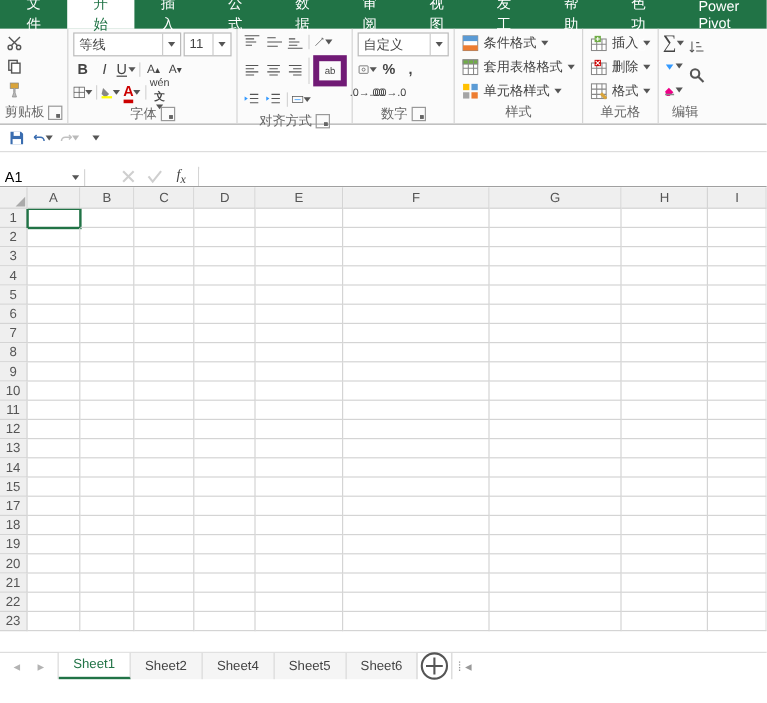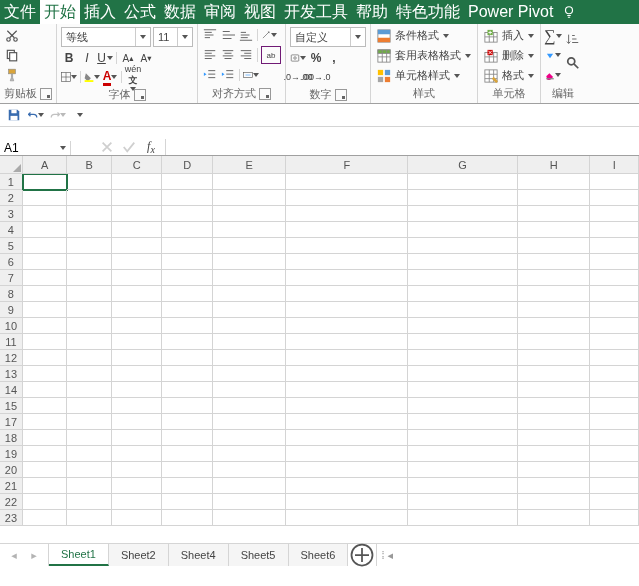--- a/index.html
+++ b/index.html
@@ -9,21 +9,21 @@
     --border-dark:#a0a0a0;
     --bg:#f3f2f1;
     --tab-hover:#e8f0e6;
     --grid-border:#d4d4d4;
     --grid-header:#efefef;
     --selected-tab-border:#217346;
   }
   html,body{margin:0;padding:0;height:100%;font-family:"Microsoft YaHei","Segoe UI",sans-serif;font-size:12px;color:#444;width:639px;overflow:hidden}
   
   .menu{background:var(--green);height:24px;display:flex;align-items:stretch}
-  .menu .tab{color:#fff;padding:0 4px;display:flex;align-items:center;font-size:16px;cursor:pointer}
+  .menu .tab{color:#fff;padding:0 22px;display:flex;align-items:center;font-size:12px;cursor:pointer}
   .menu .tab.active{background:#fff;color:#217346}
   .menu .bulb{width:24px;display:flex;align-items:center;justify-content:center;color:#fff}
   .menu svg{width:14px;height:14px}
   
   .ribbon{background:#fbfbfb;border-bottom:1px solid var(--border-dark);height:79px;display:flex}
   .group{border-right:1px solid var(--border);display:flex;flex-direction:column;padding:3px 4px 2px 4px}
   .group-inner{flex:1;display:flex;gap:2px}
   .group-label{font-size:11px;color:#666;text-align:center;padding-top:2px;display:flex;justify-content:center;align-items:center;gap:3px}
   .dlg{width:10px;height:10px;border:1px solid #999;position:relative;display:inline-block;cursor:pointer}
   .dlg::after{content:"";position:absolute;right:1px;bottom:1px;border-right:3px solid #666;border-bottom:3px solid #666;width:0;height:0}
@@ -227,21 +227,21 @@
             <svg viewBox="0 0 16 16" stroke="#555">
               <path d="M2 3h12M4 6h8M2 9h12M4 12h8"></path>
             </svg>
           </div>
         <div class="icn">
             <svg viewBox="0 0 16 16" stroke="#555">
               <path d="M2 3h12M6 6h8M2 9h12M6 12h8"></path>
             </svg>
           </div>
         <div class="sepline"></div>
-        <div class="icn" style="font-size:8px;border:1px solid #701a75;padding:0 1px">
+        <div class="icn" style="font-size:8px;border:5px solid #701a75;padding:0 1px">
             <span>ab</span>
           </div>
       </div>
       <div class="row">
         <div class="icn">
             <svg viewBox="0 0 16 16" stroke="#555">
               <path d="M6 3h8M6 7h8M6 11h8"></path>
               <path d="M4 7l-3-2v4z" fill="#39f" stroke="none"></path>
             </svg>
           </div>

